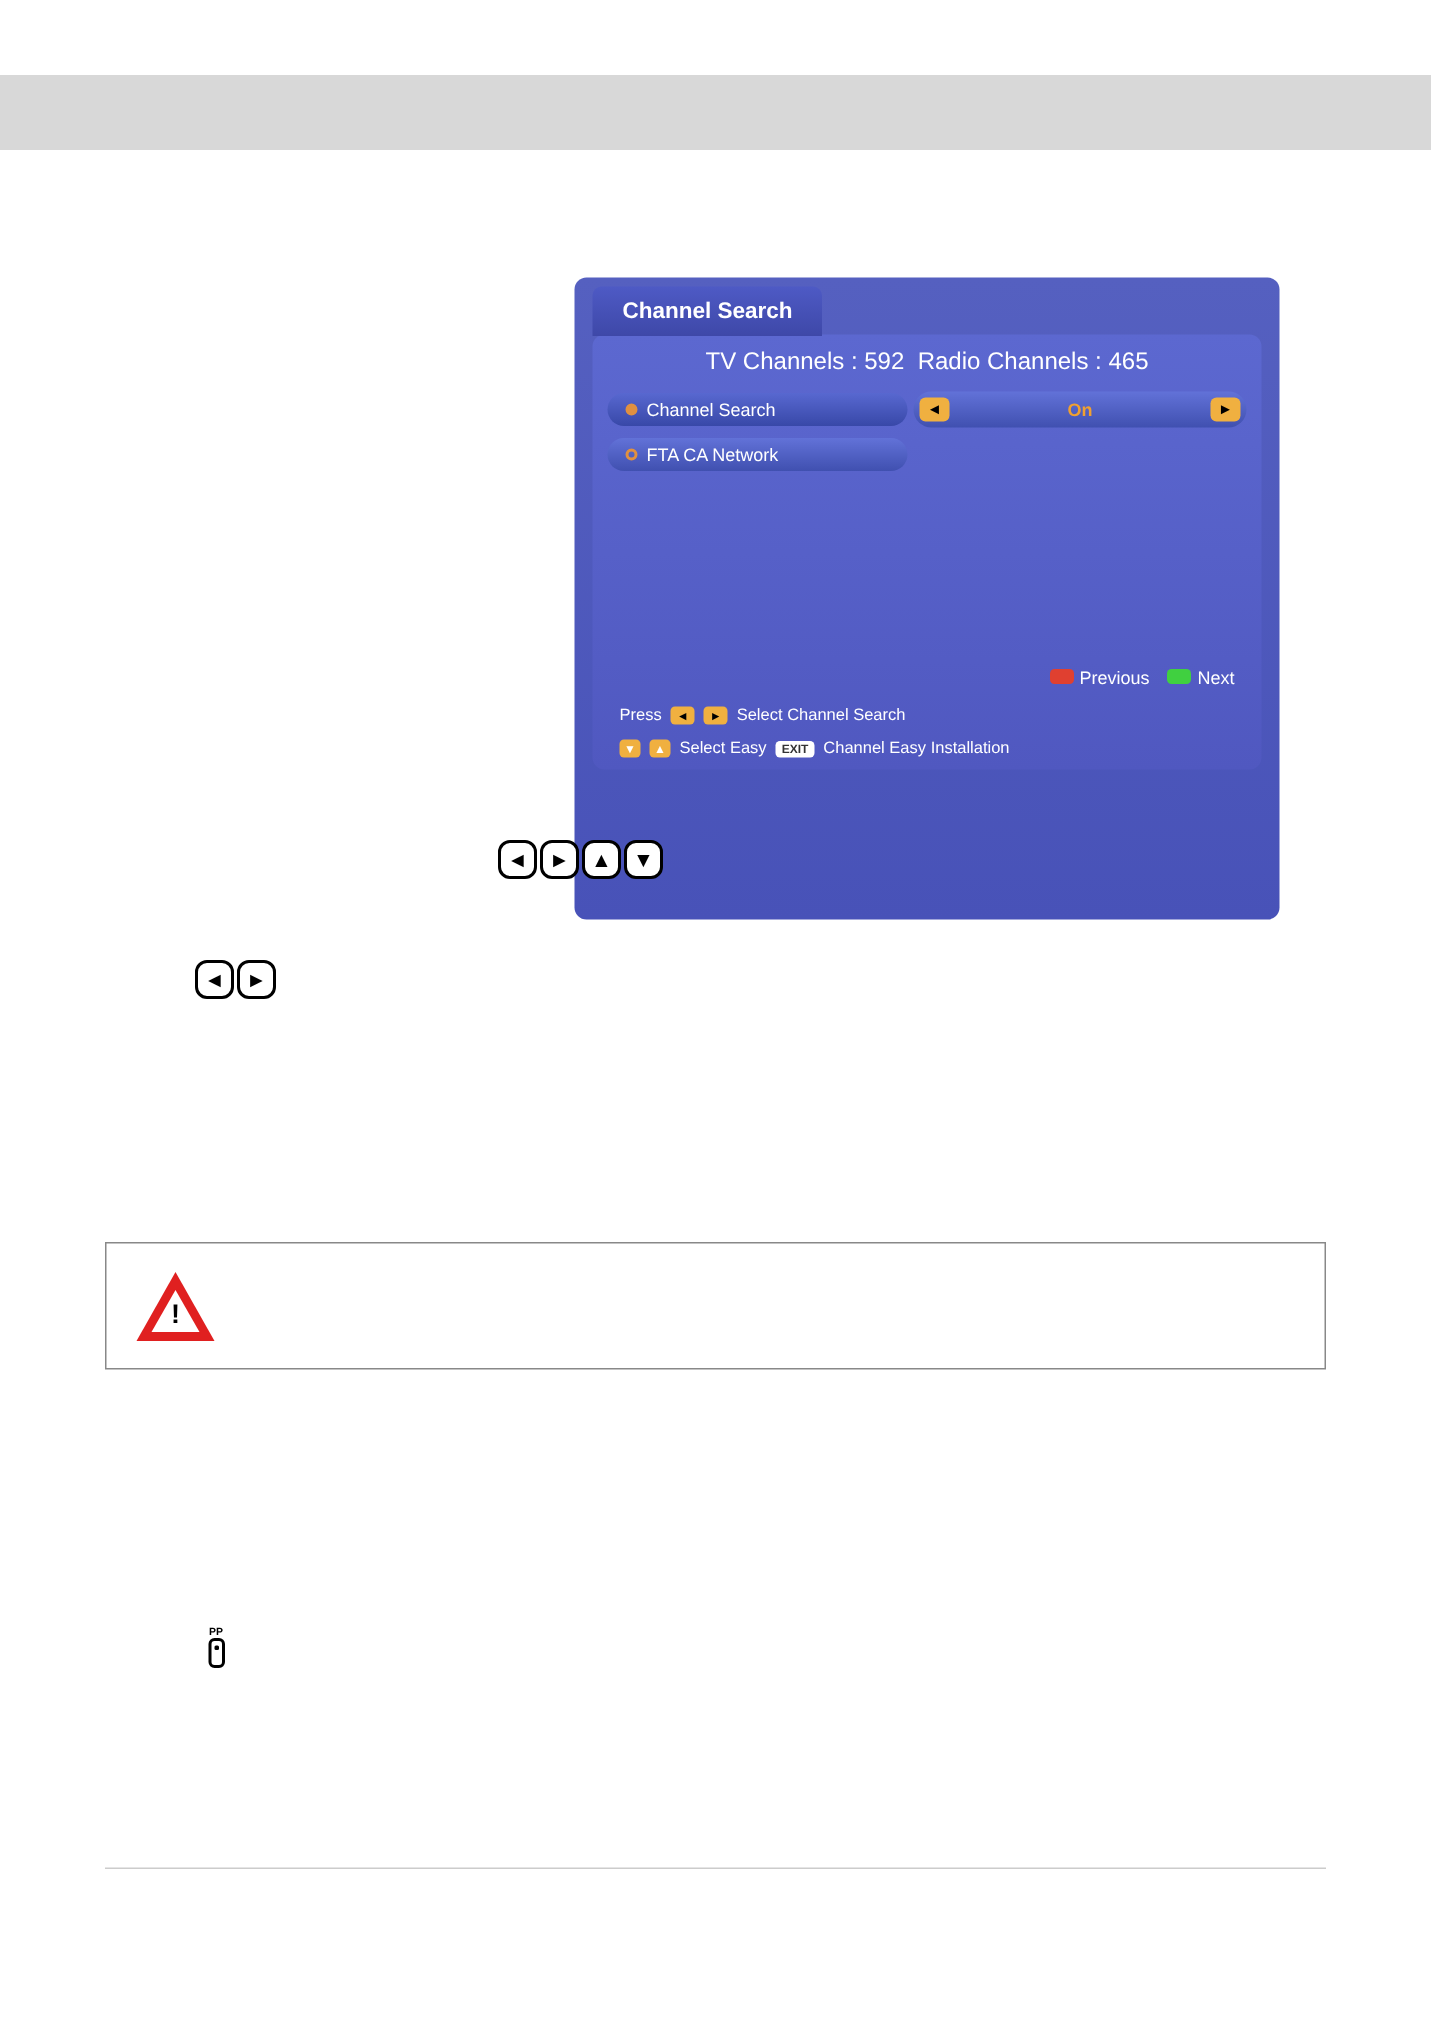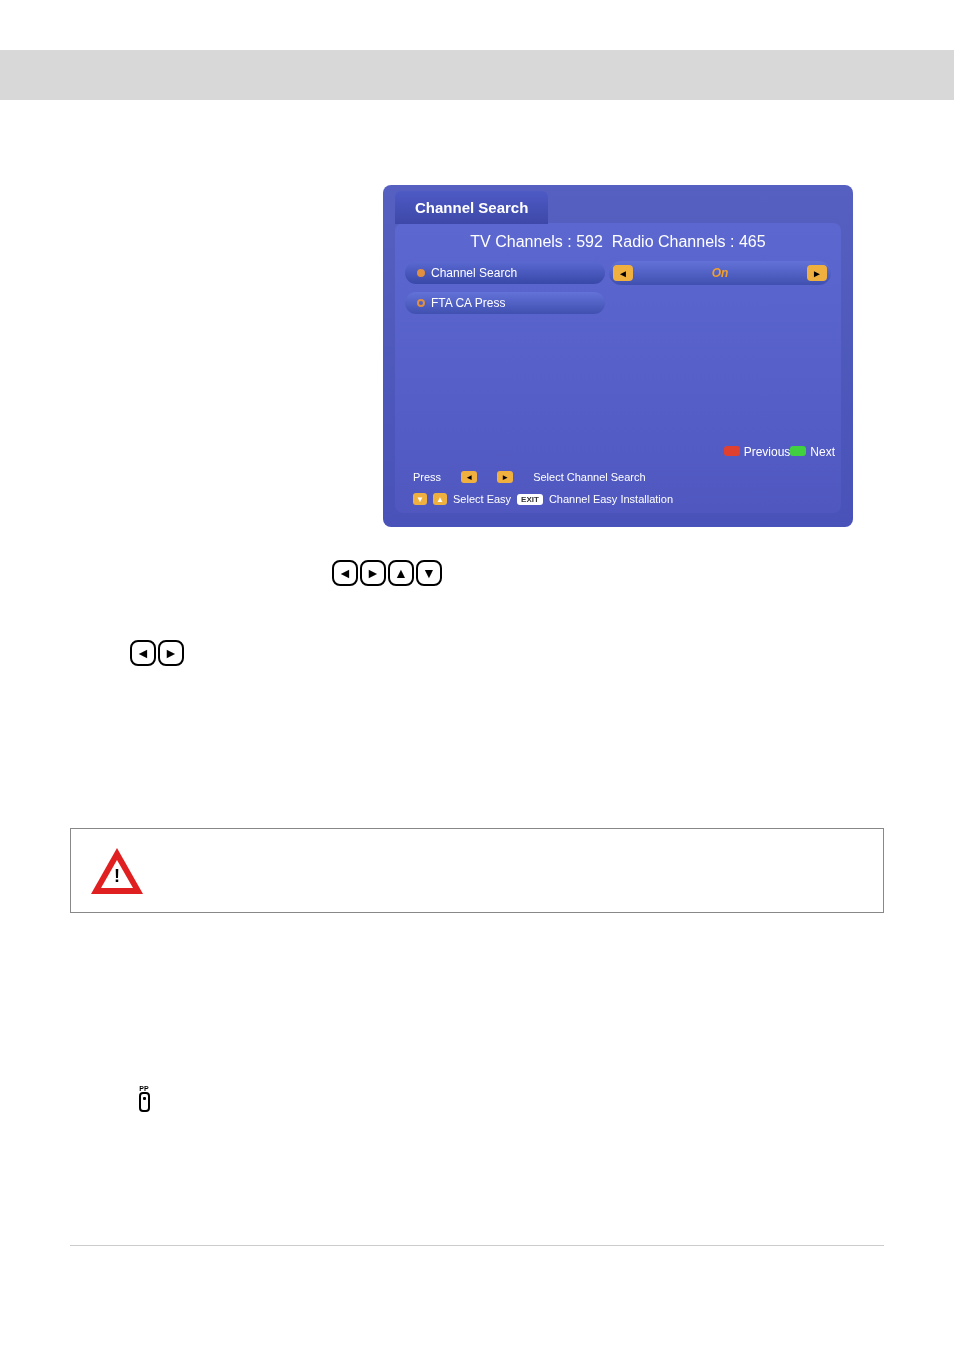--- a/index.html
+++ b/index.html
@@ -21,21 +21,21 @@
       height: 50px;
       width: 100%;
       margin-top: 50px;
     }
     
     .screenshot-container {
       position: absolute;
       top: 185px;
       left: 383px;
       width: 470px;
-      height: 342px;
+      height: 428px;
       background: linear-gradient(to bottom, #5560c0, #4852b8);
       border-radius: 8px;
       overflow: hidden;
     }
     
     .tab-header {
       position: relative;
       height: 38px;
     }
     
@@ -114,42 +114,41 @@
       align-items: center;
       justify-content: center;
       background: linear-gradient(to bottom, #6272d8, #4050b0);
       border-radius: 12px;
       height: 24px;
       margin-left: 4px;
     }
     
     .menu-value .value-text {
       flex: 1;
-      font-style: italic;
     }
     
     .arrow-btn {
       width: 20px;
       height: 16px;
       background: #f0b040;
       border-radius: 4px;
       display: flex;
       align-items: center;
       justify-content: center;
       font-size: 10px;
       color: #000;
       margin: 0 4px;
     }
     
     .bottom-hints {
       position: absolute;
       bottom: 54px;
-      right: 6px;
-      display: flex;
-      gap: 0;
+      right: 18px;
+      display: flex;
+      gap: 12px;
       align-items: center;
       font-size: 12px;
       color: #ffffff;
     }
     
     .color-dot {
       width: 16px;
       height: 10px;
       border-radius: 3px;
       display: inline-block;
@@ -160,21 +159,21 @@
     .green-dot { background: #40d040; }
     
     .hint-line {
       position: absolute;
       bottom: 30px;
       left: 18px;
       color: #ffffff;
       font-size: 11px;
       display: flex;
       align-items: center;
-      gap: 20px;
+      gap: 6px;
     }
     
     .hint-line2 {
       position: absolute;
       bottom: 8px;
       left: 18px;
       color: #ffffff;
       font-size: 11px;
       display: flex;
       align-items: center;
@@ -349,21 +348,21 @@
       <div class="menu-value">
         <span class="arrow-btn">◄</span>
         <span class="value-text">On</span>
         <span class="arrow-btn">►</span>
       </div>
     </div>
 
     <div class="menu-row">
       <div class="menu-label">
         <span class="bullet"></span>
-        <span>FTA CA Press</span>
+        <span>FTA CA Network</span>
       </div>
     </div>
 
 
     <div class="bottom-hints">
       <span><span class="color-dot red-dot"></span><span>Previous</span></span>
       <span><span class="color-dot green-dot"></span><span>Next</span></span>
     </div>
 
     <div class="hint-line">

